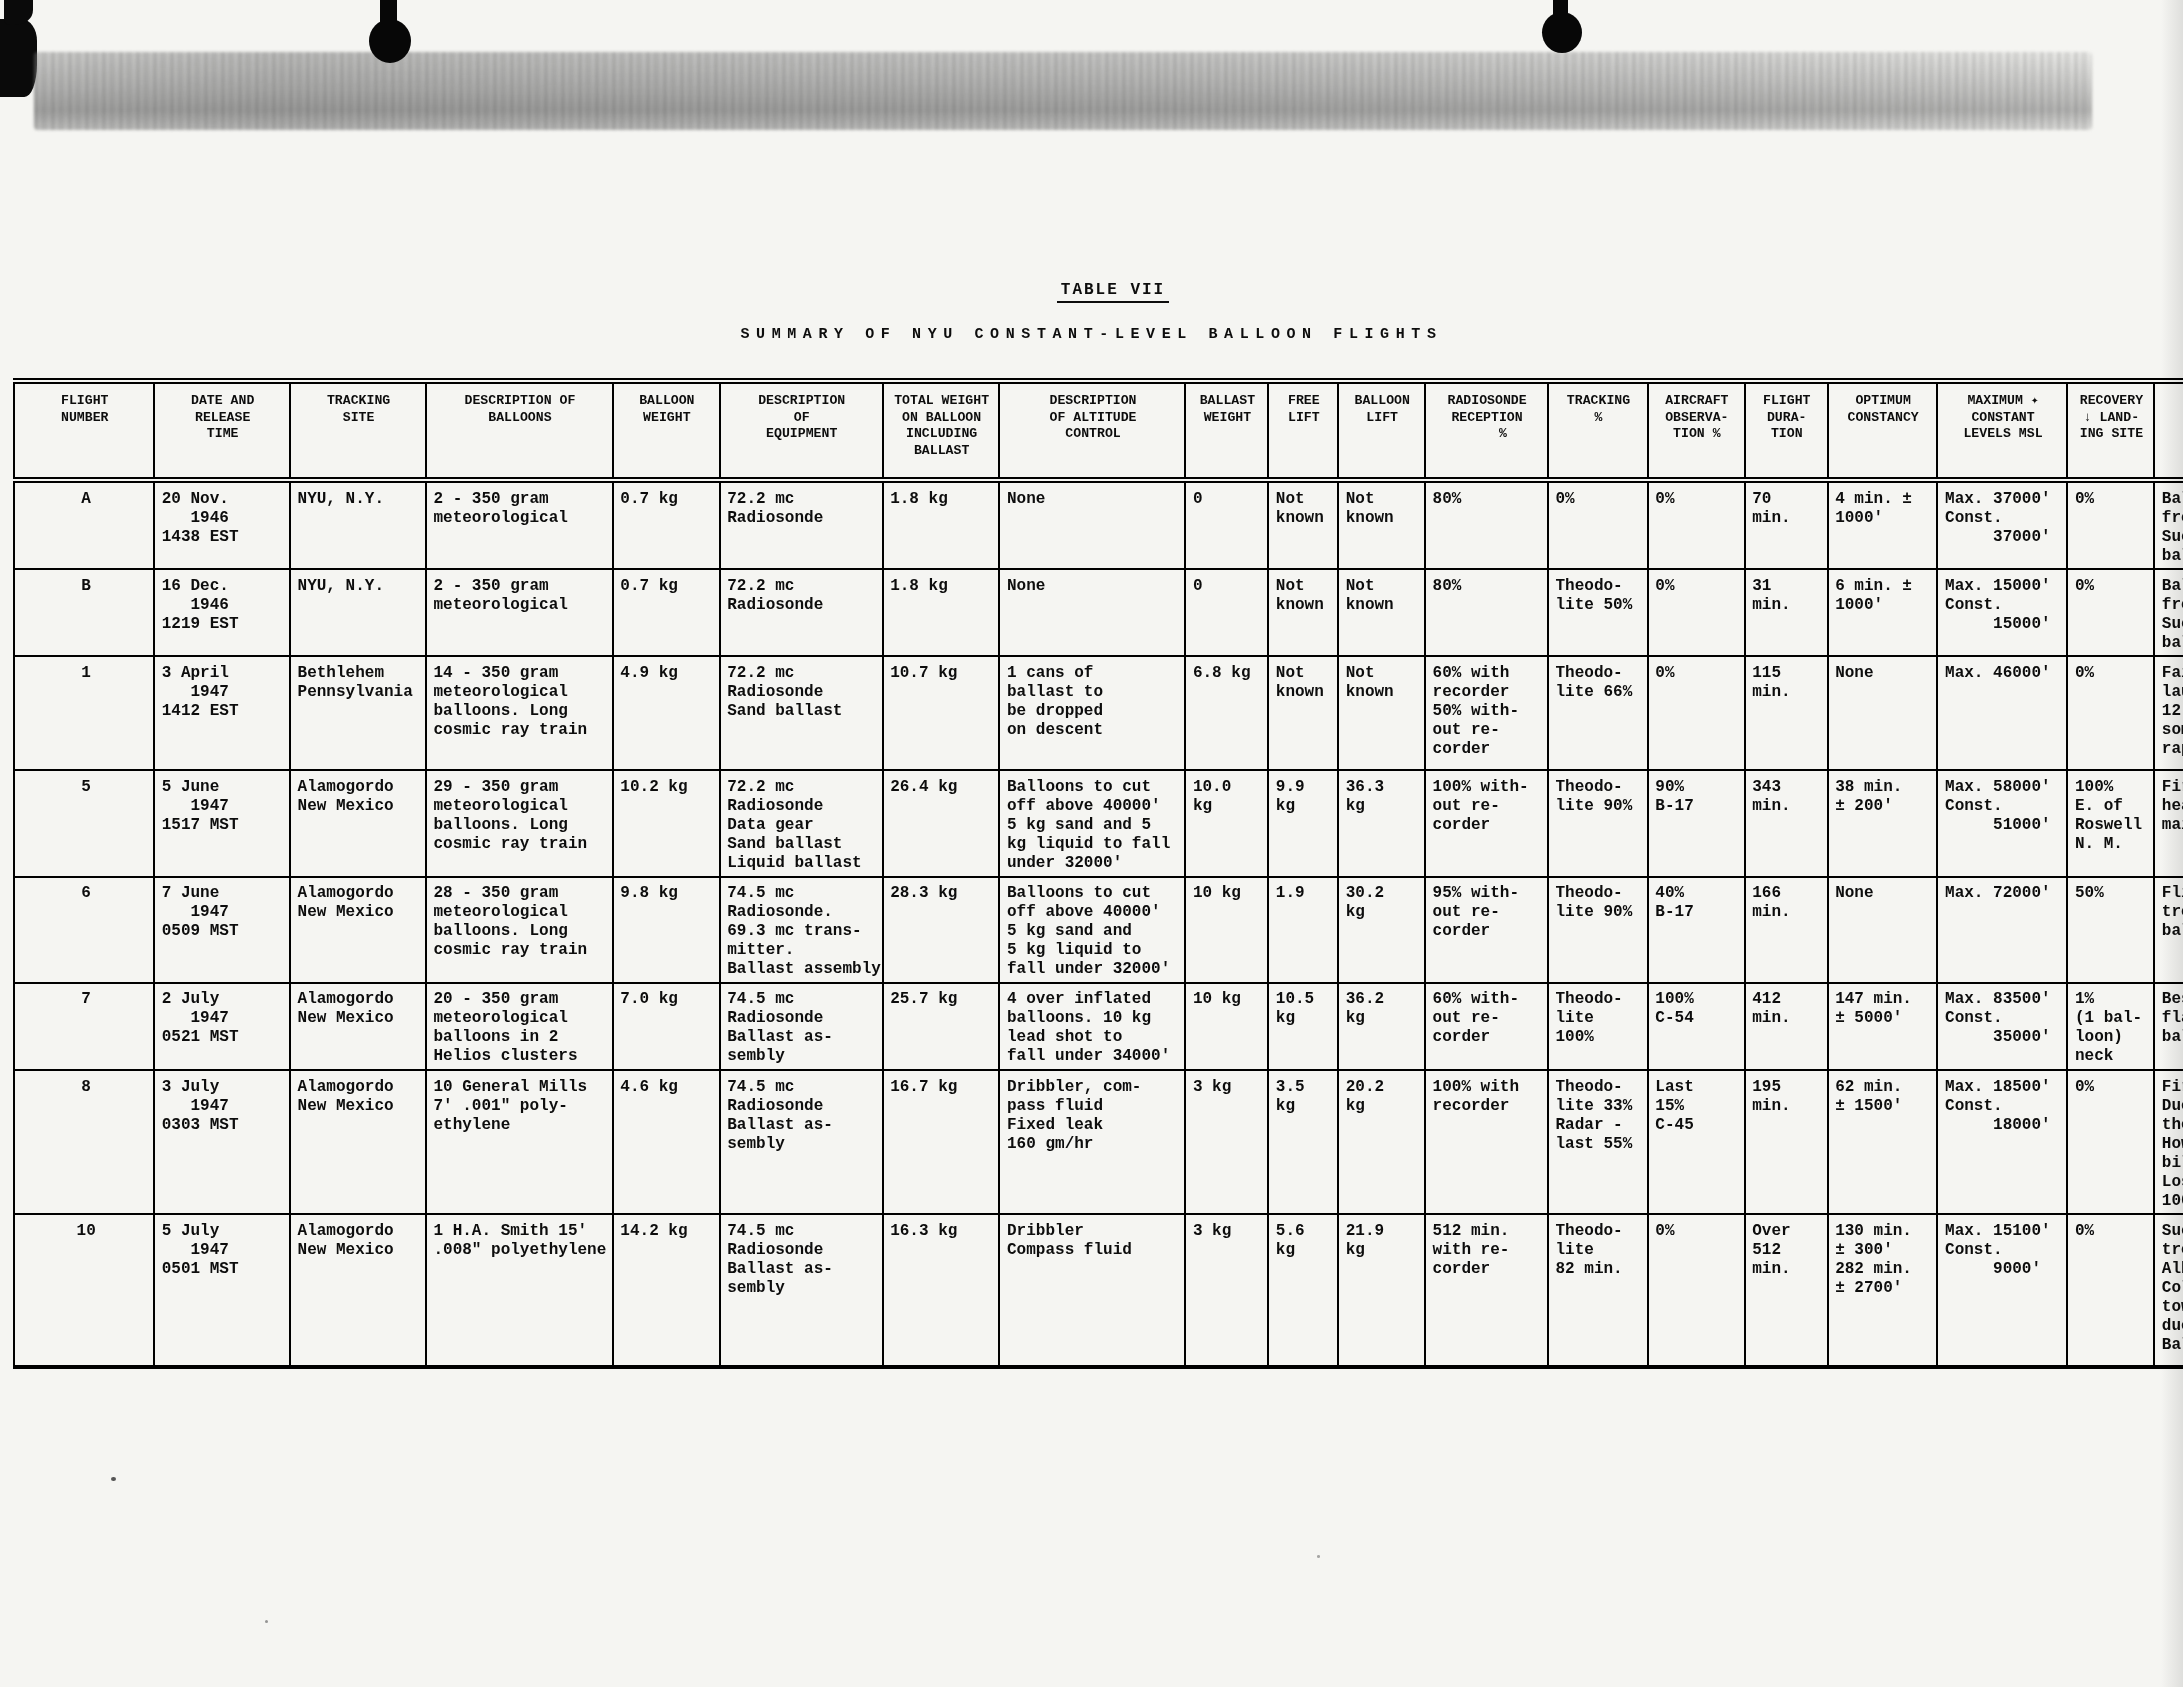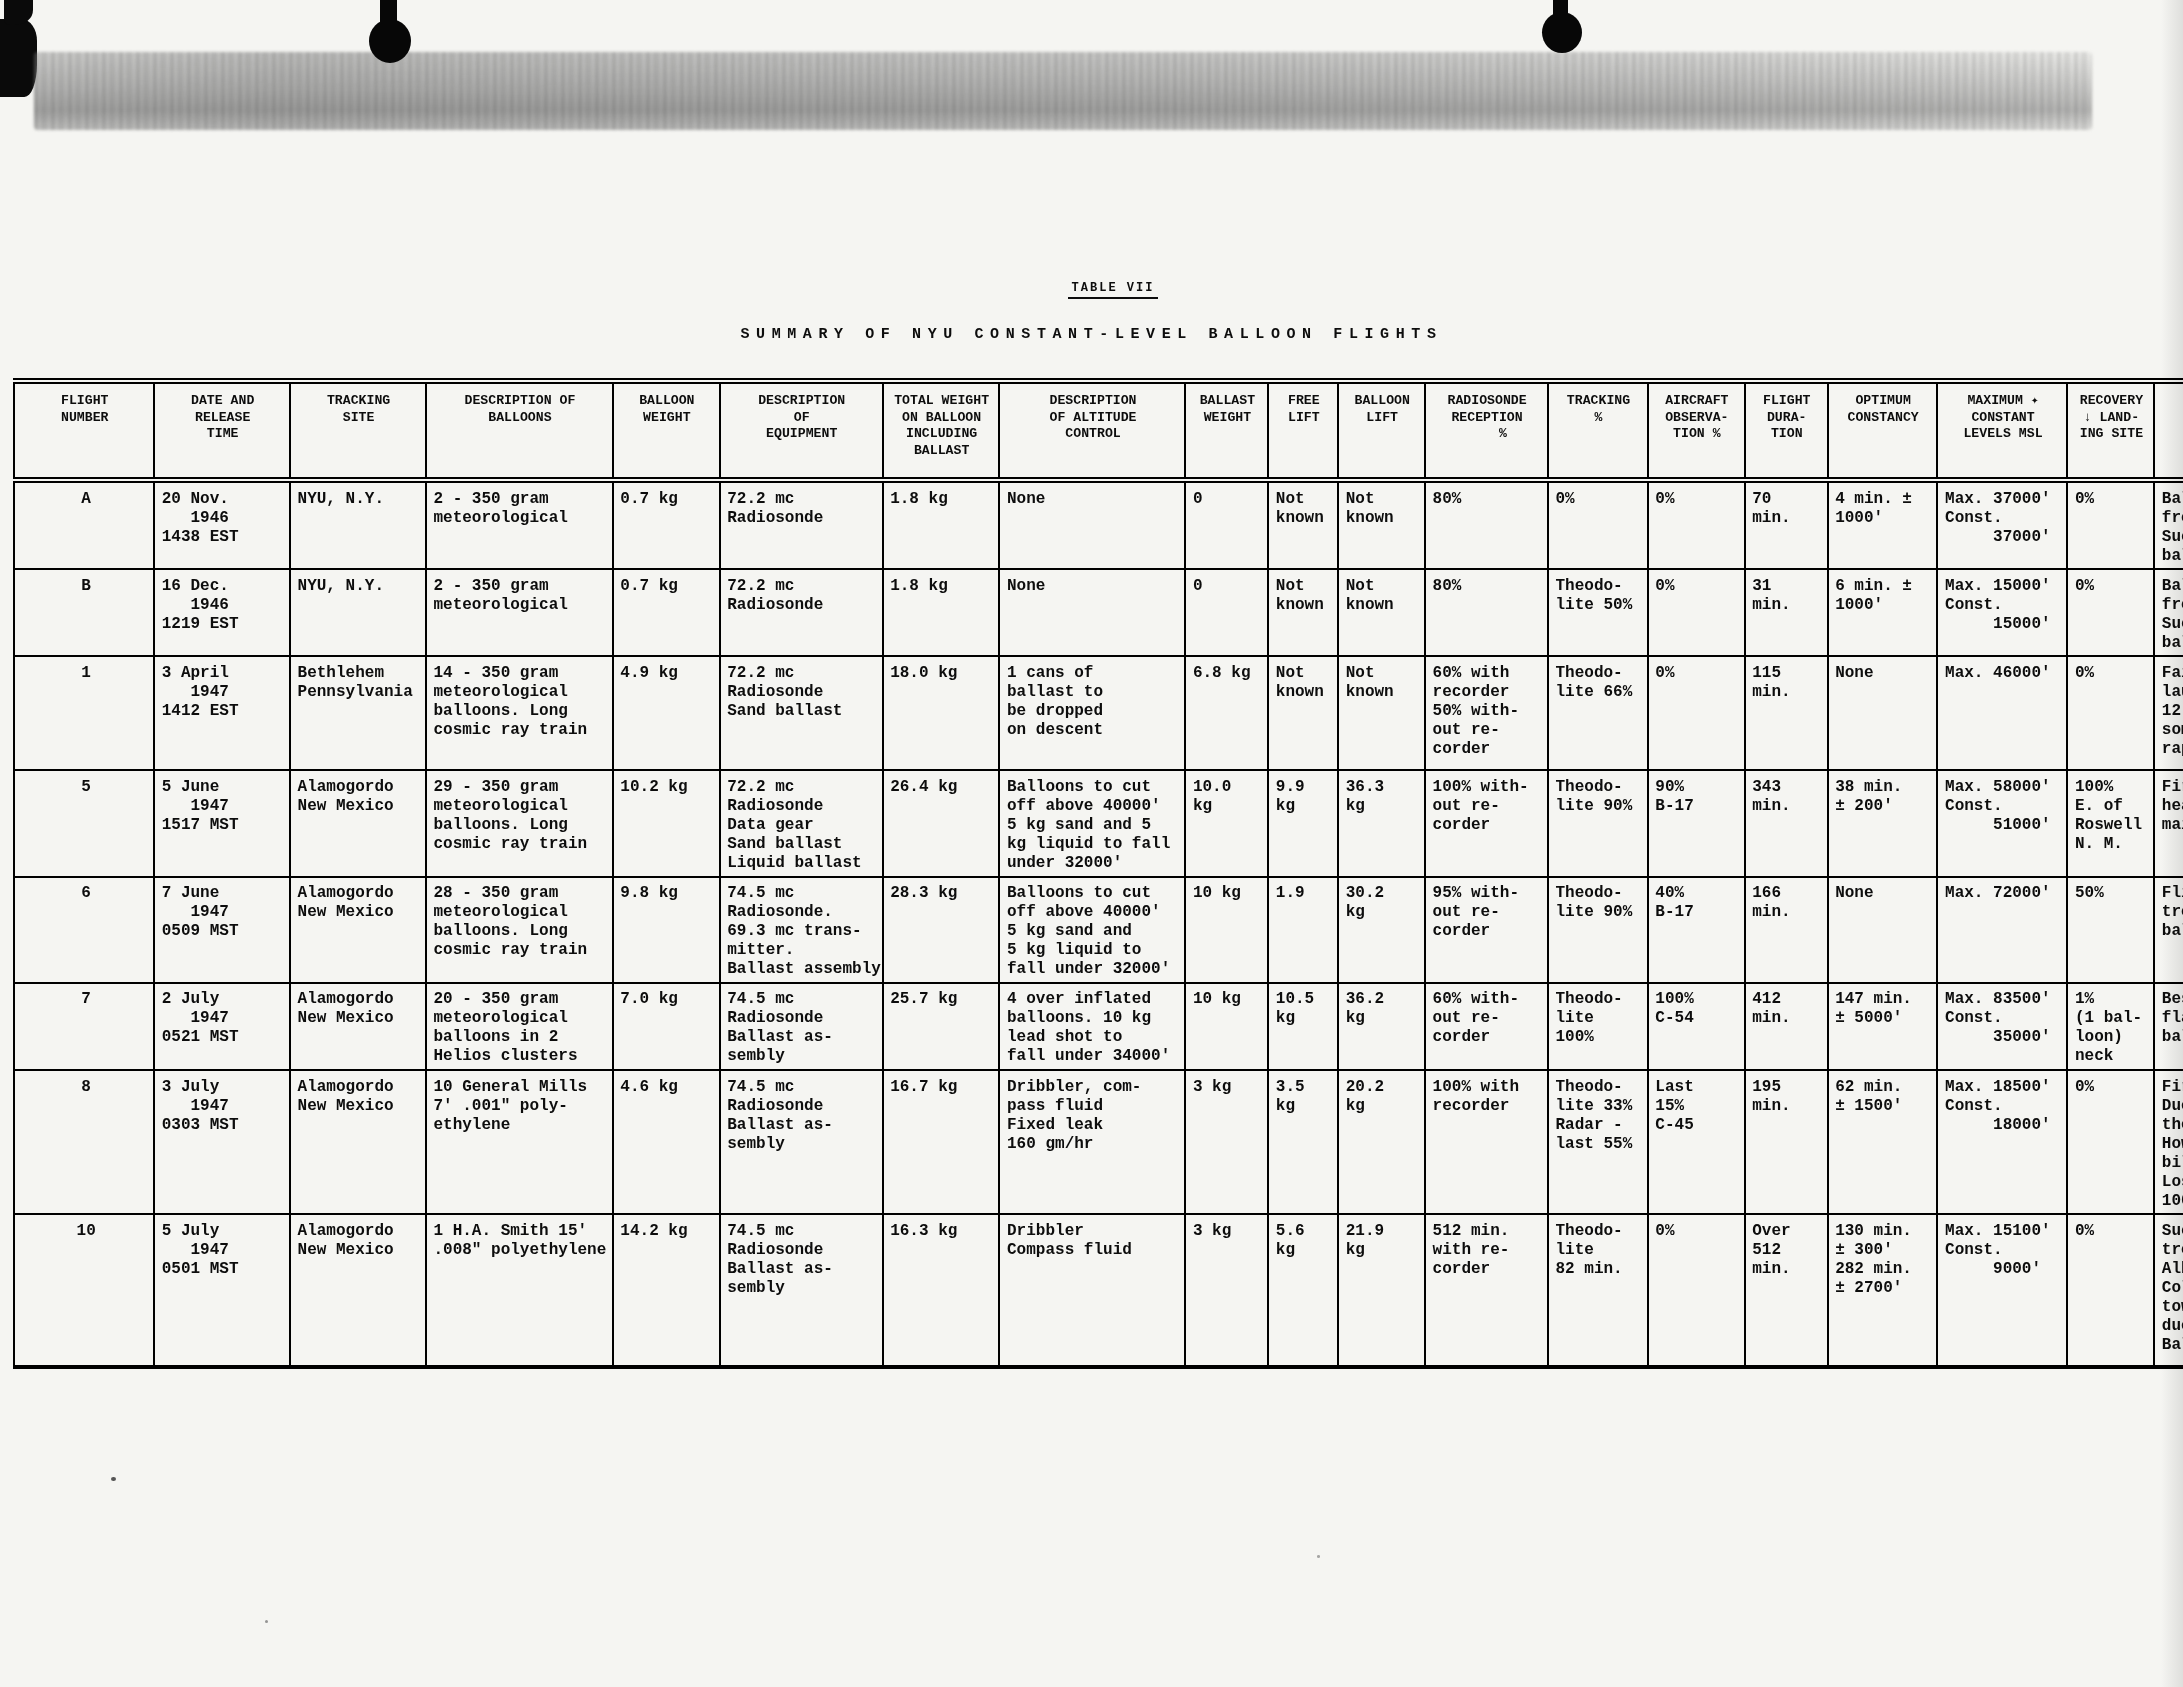--- a/index.html
+++ b/index.html
@@ -15,21 +15,21 @@
   .corner-blob{position:absolute;left:0;top:18.5px;width:37px;height:78px;background:#0a0a0a;
     border-radius:0 42% 34% 0 / 0 28% 42% 0;}
   .corner-blob2{position:absolute;left:4px;top:0;width:29px;height:25px;background:#0a0a0a;border-radius:0 0 60% 20%;}
   .punch{position:absolute;background:#070707;border-radius:50%;}
   .punch-stem{position:absolute;background:#070707;}
   .speck{position:absolute;background:#555;border-radius:50%;}
   .edge-shade{position:absolute;right:0;top:0;width:22.5px;height:1687px;
     background:linear-gradient(90deg,rgba(0,0,0,0),rgba(120,120,120,.18));}
   
   .title-wrap{position:absolute;left:0;top:281px;width:2183px;text-align:center;}
-  .doc-title{display:inline-block;font-size:12px;font-weight:bold;letter-spacing:2px;
+  .doc-title{display:inline-block;font-size:16px;font-weight:bold;letter-spacing:2px;
     border-bottom:2.6px solid #0d0d0d;padding:0 4px 2px 4px;margin-left:43px;}
   .subtitle-wrap{position:absolute;left:0;top:326px;width:2183px;text-align:center;}
   .doc-subtitle{font-size:15px;font-weight:bold;letter-spacing:6.6px;white-space:nowrap;}
   
   table.flights{position:absolute;left:13.2px;top:378px;border-collapse:collapse;table-layout:fixed;
     width:2274px;border-top:6px double #000;border-left:2.6px solid #000;border-bottom:4px solid #000;}
   th,td{border-left:2px solid #000;vertical-align:top;font-weight:bold;}
   th{border-bottom:6px double #000;font-size:13.2px;line-height:16.5px;padding:9.3px 5.3px 4px 6.6px;
      text-align:center;white-space:pre;}
   td{font-size:16px;line-height:19px;padding:6.6px 2.6px 2.6px 6.6px;white-space:pre;overflow:visible;}
@@ -199,21 +199,21 @@
         <td class="c2">Bethlehem
 Pennsylvania</td>
         <td class="c3">14 - 350 gram
 meteorological
 balloons. Long
 cosmic ray train</td>
         <td class="c4">4.9 kg</td>
         <td class="c5">72.2 mc
 Radiosonde
 Sand ballast</td>
-        <td class="c6">18.0 kg</td>
+        <td class="c6">10.7 kg</td>
         <td class="c7">1 cans of
 ballast to
 be dropped
 on descent</td>
         <td class="c8">6.8 kg</td>
         <td class="c9">Not
 known</td>
         <td class="c10">Not
 known</td>
         <td class="c11">60% with

